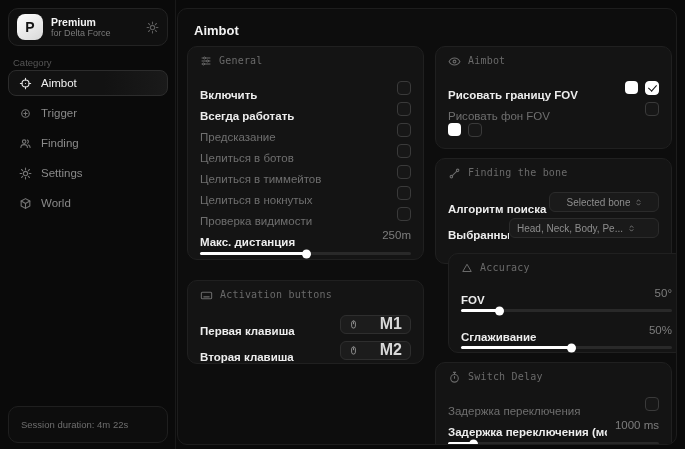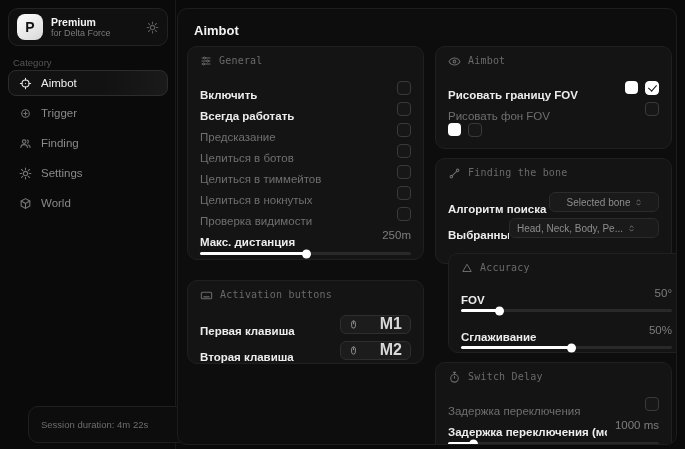--- a/index.html
+++ b/index.html
@@ -41,21 +41,21 @@
   .nav-item.active {
     color:#f0f0f0; border-color:#2c2c2c;
     background:linear-gradient(90deg,#121212 60%, #1a1a1a 100%);
   }
   .nav-item.active .nav-ic { color:#e6e6e6; }
 
   .session {
     position:absolute; left:8px; top:406px; width:160px; height:37px;
     border:1px solid #1f1f1f; border-radius:10px; background:#0d0d0d;
     display:flex; align-items:center; padding-left:12px;
-    font-size:9.5px; color:#6e6e6e;margin-left:20px;
+    font-size:9.5px; color:#6e6e6e;
   }
 
   
   .main-card {
     position:absolute; left:177px; top:8px; width:500px; height:437px;
     border:1px solid #1d1d1d; border-radius:10px; background:#0d0d0d; overflow:hidden;
   }
   .main-title { position:absolute; left:16px; top:14px; font-size:13px; font-weight:700; color:#f2f2f2; }
 
   .panel {

